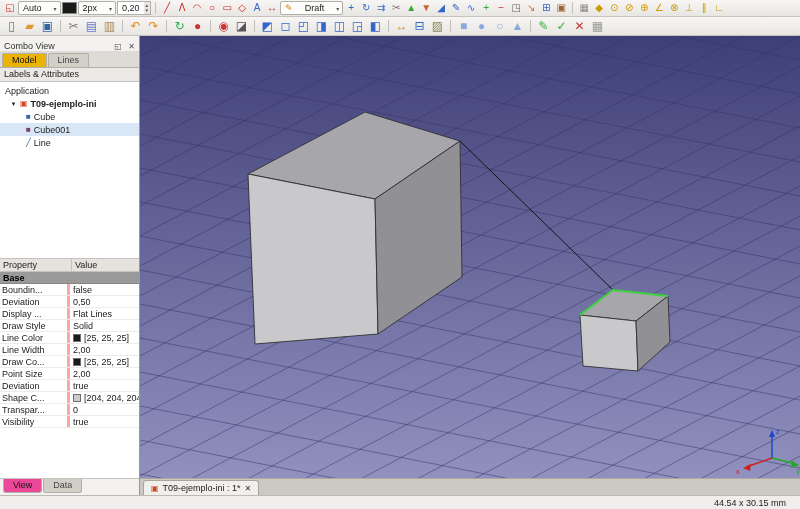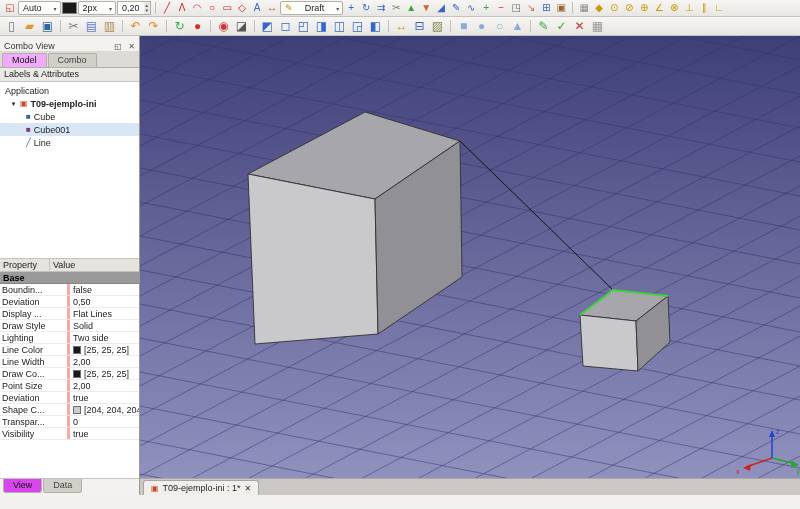--- a/index.html
+++ b/index.html
@@ -20,46 +20,46 @@
   .tb-spin .arrows{display:flex;flex-direction:column;font-size:5px;line-height:5px;color:#444;padding:0 2px;background:#e8e6e2;margin-left:4px;height:12px;justify-content:center}
 
   
   .content{display:flex;height:459px}
 
   .left-panel{width:140px;min-width:140px;background:#f3f2f0;border-right:1px solid #9b9792;display:flex;flex-direction:column}
   .panel-title{height:15px;display:flex;align-items:flex-end;justify-content:space-between;padding:0 4px;color:#333}
   .win-btns span{margin-left:4px;font-size:8px;color:#555}
   .tab-row{display:flex;height:17px;background:#dedbd6;border-bottom:1px solid #b2aea8;padding:2px 0 0 2px;align-items:flex-end;gap:1px}
   .tab{padding:1px 9px 2px;border:1px solid #b2aea8;border-bottom:none;border-radius:2px 2px 0 0;background:#d2cfc9;color:#444}
-  .tab.active{background:#f0abfc;color:#111}
+  .tab.active{background:#eab308;color:#111}
   .section-header{height:14px;line-height:13px;background:#ebe9e5;border-bottom:1px solid #c6c2bd;padding-left:4px;color:#222}
 
   .tree{height:177px;background:#fff;border-bottom:1px solid #c6c2bd;padding-top:2px;overflow:hidden}
   .tree-row{height:13px;display:flex;align-items:center;gap:3px;padding-left:5px}
   .tree-row.doc{padding-left:10px;font-weight:bold}
   .tree-row.child{padding-left:26px;font-weight:normal}
   .tree-row.selected{background:#d9e6f6}
   .twisty{width:7px;font-size:7px;color:#222;text-align:center}
   .tree-icon{font-size:8px}
   .doc-icon{color:#cc4422}
 
   .prop-grid{flex:1;background:#fff;display:flex;flex-direction:column;overflow:hidden}
   .prop-header{display:flex;height:13px;background:#e6e3df;border-bottom:1px solid #c6c2bd}
   .prop-header .cell{line-height:13px;padding-left:3px;color:#222}
-  .c1{width:50px;border-right:1px solid #c6c2bd}
+  .c1{width:72px;border-right:1px solid #c6c2bd}
   .c2{flex:1}
   .prop-group{height:12px;line-height:12px;background:#9a9a9a;color:#000;font-weight:bold;padding-left:3px;border-bottom:1px solid #858585}
   .prop-row{display:flex;height:12px;line-height:12px;border-bottom:1px solid #edebe8}
   .prop-row .name{width:70px;padding-left:2px;border-right:3px solid #fca5a5;color:#222;overflow:hidden;white-space:nowrap}
   .prop-row .value{flex:1;padding-left:3px;display:flex;align-items:center;gap:3px;overflow:hidden;white-space:nowrap}
   .swatch{width:8px;height:8px;border:1px solid #6e6e6e;display:inline-block;flex:0 0 auto}
 
   .bottom-tabs{height:17px;background:#f3f2f0;display:flex;align-items:flex-start;padding-left:3px;gap:1px;border-top:1px solid #c6c2bd}
   .btab{padding:1px 9px 2px;border:1px solid #b2aea8;border-top:none;border-radius:0 0 3px 3px;background:#d2cfc9;color:#444}
-  .btab.active{background:#d946ef;color:#111}
+  .btab.active{background:#ec4899;color:#111}
 
   
   .right-area{flex:1;display:flex;flex-direction:column;min-width:0}
   .viewport{height:442px;position:relative}
   .viewport svg{display:block;width:100%;height:100%}
   #gridlines line{stroke-opacity:.5;stroke-width:1}
   .cube polygon{stroke:#303034;stroke-width:.9;stroke-linejoin:round}
   .f-top{fill:#a7a7ab}
   .f-front{fill:#c9c9cb}
   .f-right{fill:#919195}
@@ -188,21 +188,21 @@
     <div class="left-panel">
       <div class="panel-title">
         <span>Combo View</span>
         <span class="win-btns">
           <span>◱</span>
           <span>✕</span>
         </span>
       </div>
       <div class="tab-row">
         <div class="tab active">Model</div>
-        <div class="tab">Combo</div>
+        <div class="tab">Lines</div>
       </div>
       <div class="section-header">Labels &amp; Attributes</div>
 
       <div class="tree">
         <div class="tree-row">
           <span>Application</span>
         </div>
         <div class="tree-row doc">
           <span class="twisty">▾</span>
           <span class="tree-icon doc-icon">▣</span>
@@ -246,26 +246,20 @@
             <div class="prop-row">
               <div class="name">Display ...</div>
               <div class="value">
                 <span>Flat Lines</span>
               </div>
             </div>
             <div class="prop-row">
               <div class="name">Draw Style</div>
               <div class="value">
                 <span>Solid</span>
-              </div>
-            </div>
-            <div class="prop-row">
-              <div class="name">Lighting</div>
-              <div class="value">
-                <span>Two side</span>
               </div>
             </div>
             <div class="prop-row">
               <div class="name">Line Color</div>
               <div class="value">
                 <span class="swatch" style="background: rgb(25, 25, 25);"></span>
                 <span>[25, 25, 25]</span>
               </div>
             </div>
             <div class="prop-row">
@@ -411,13 +405,16 @@
       <div class="doc-tabbar">
         <div class="doc-tab">
           <span class="dicon">▣</span>
           <span>T09-ejemplo-ini : 1*</span>
           <span class="close">✕</span>
         </div>
       </div>
     </div>
   </div>
 
+  <div class="statusbar">
+    <span>44.54 x 30.15 mm</span>
+  </div>
 </div>
 
 </body></html>

